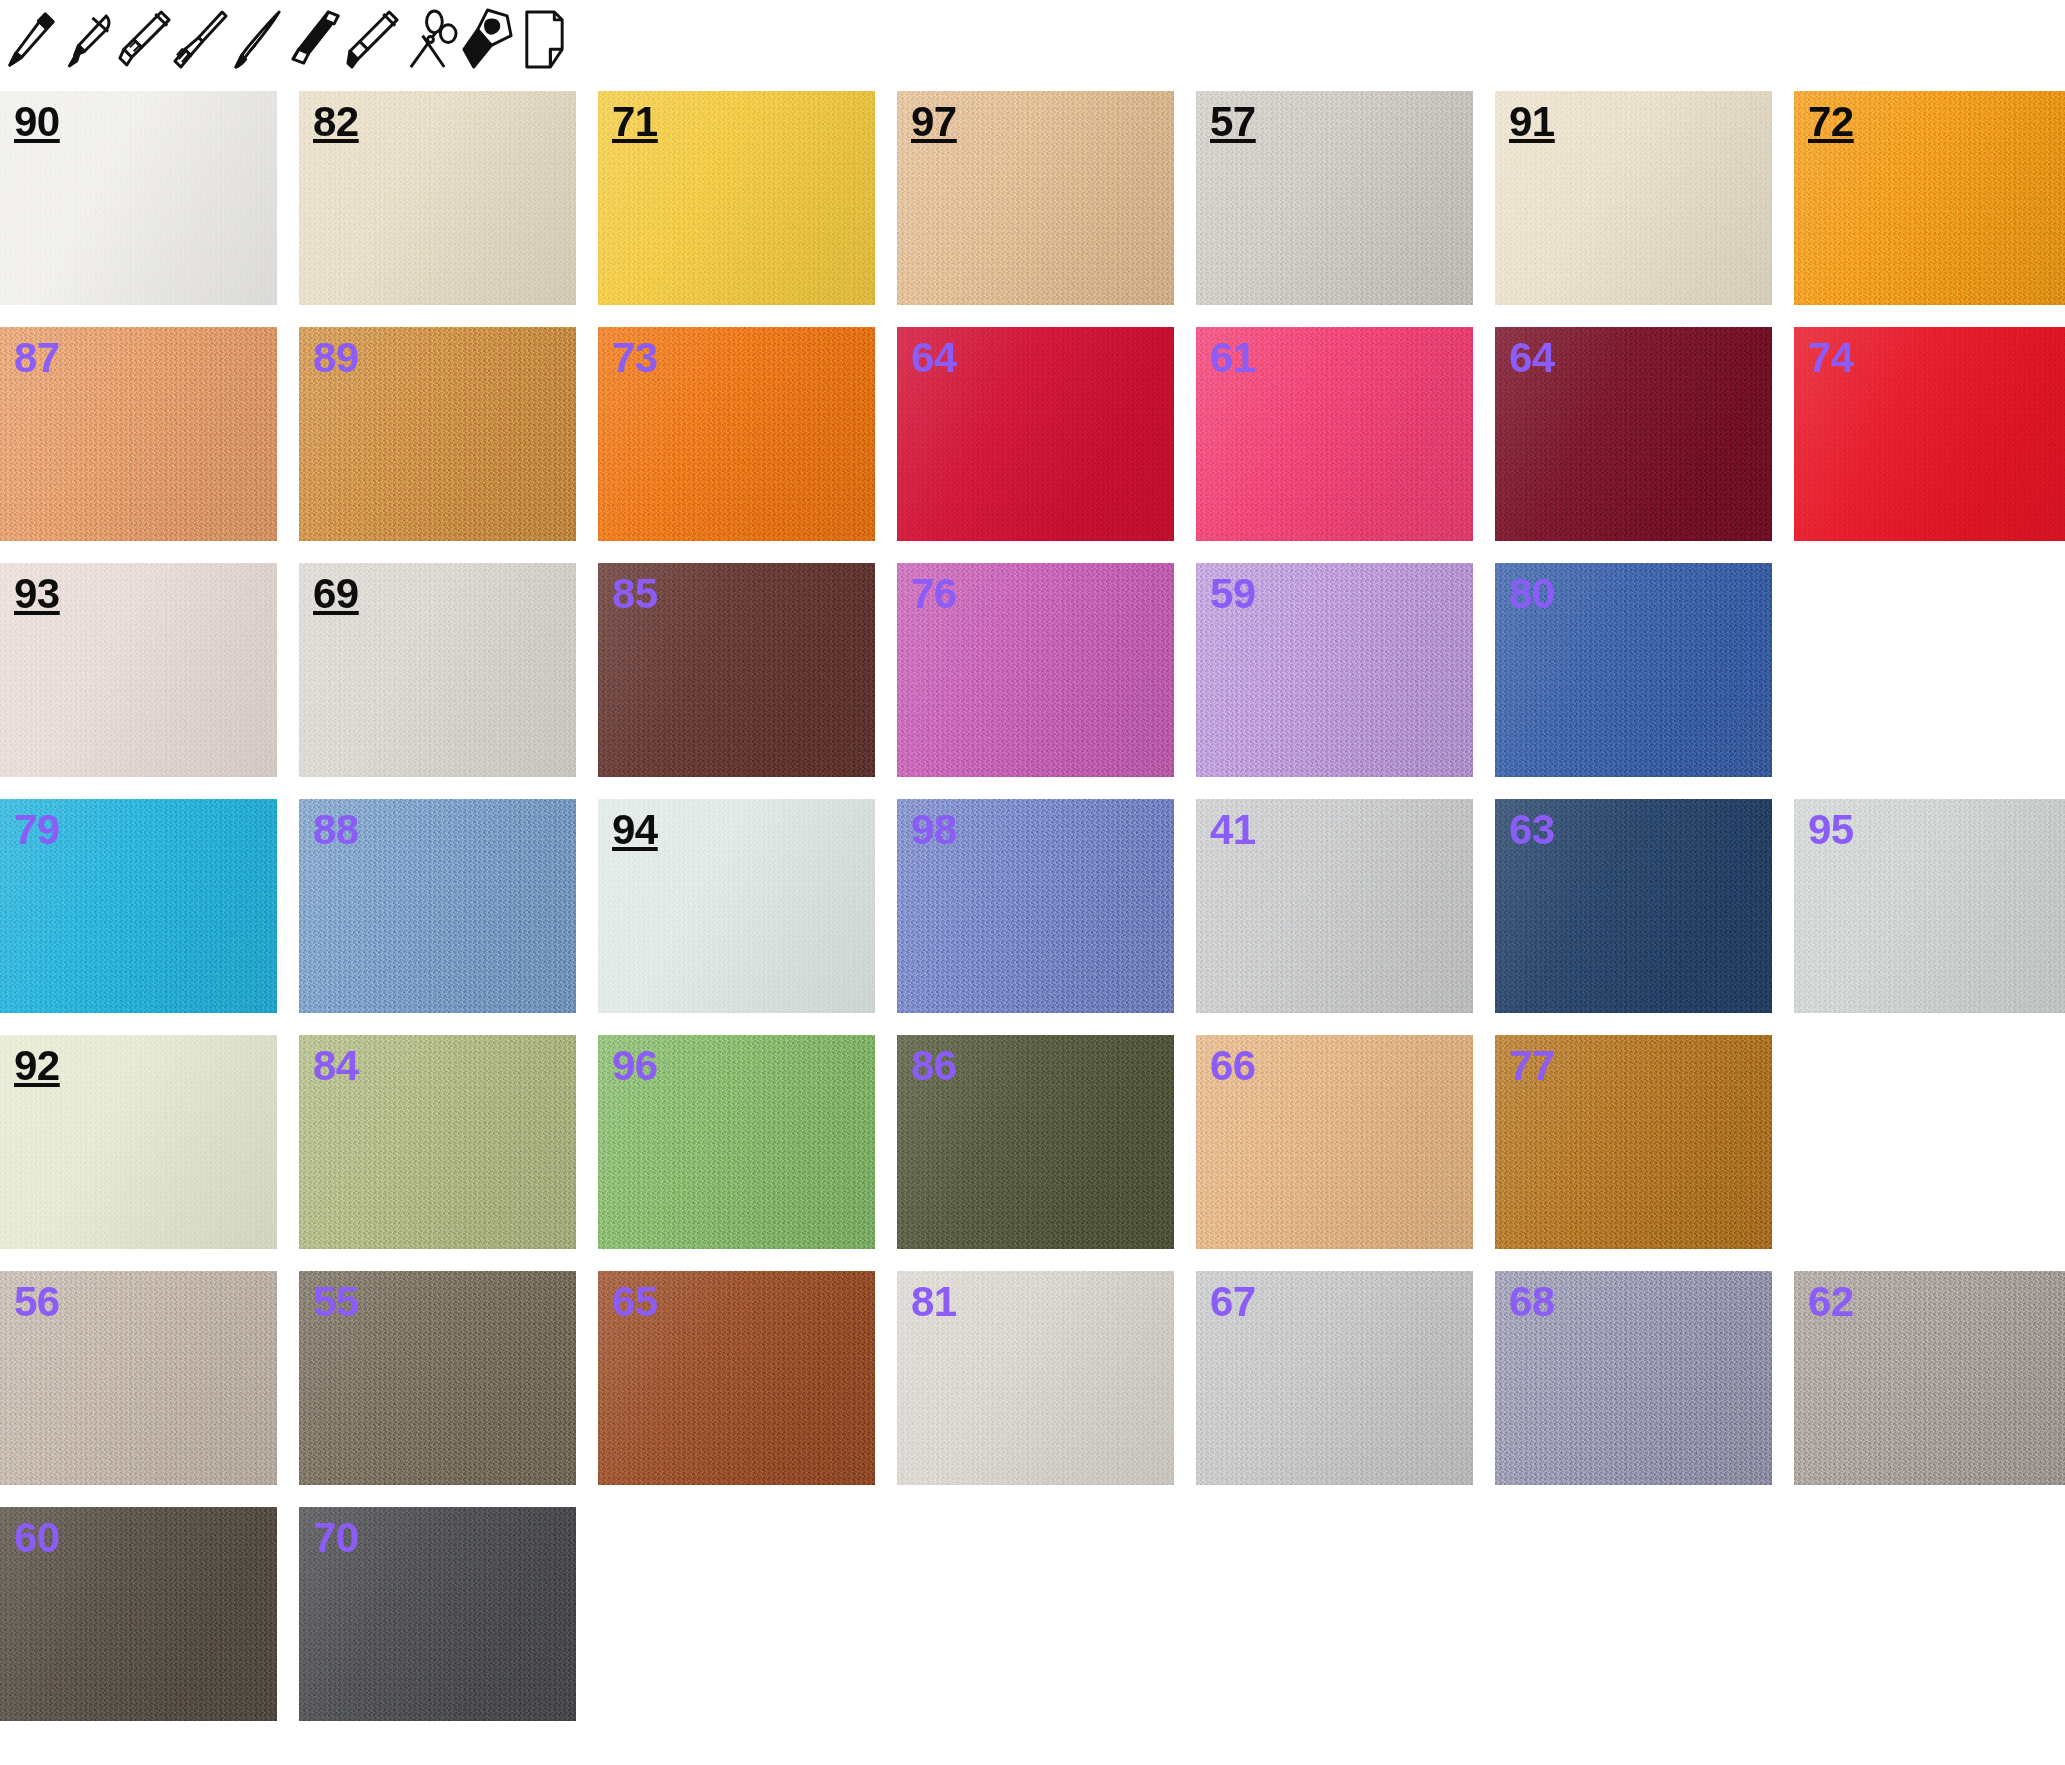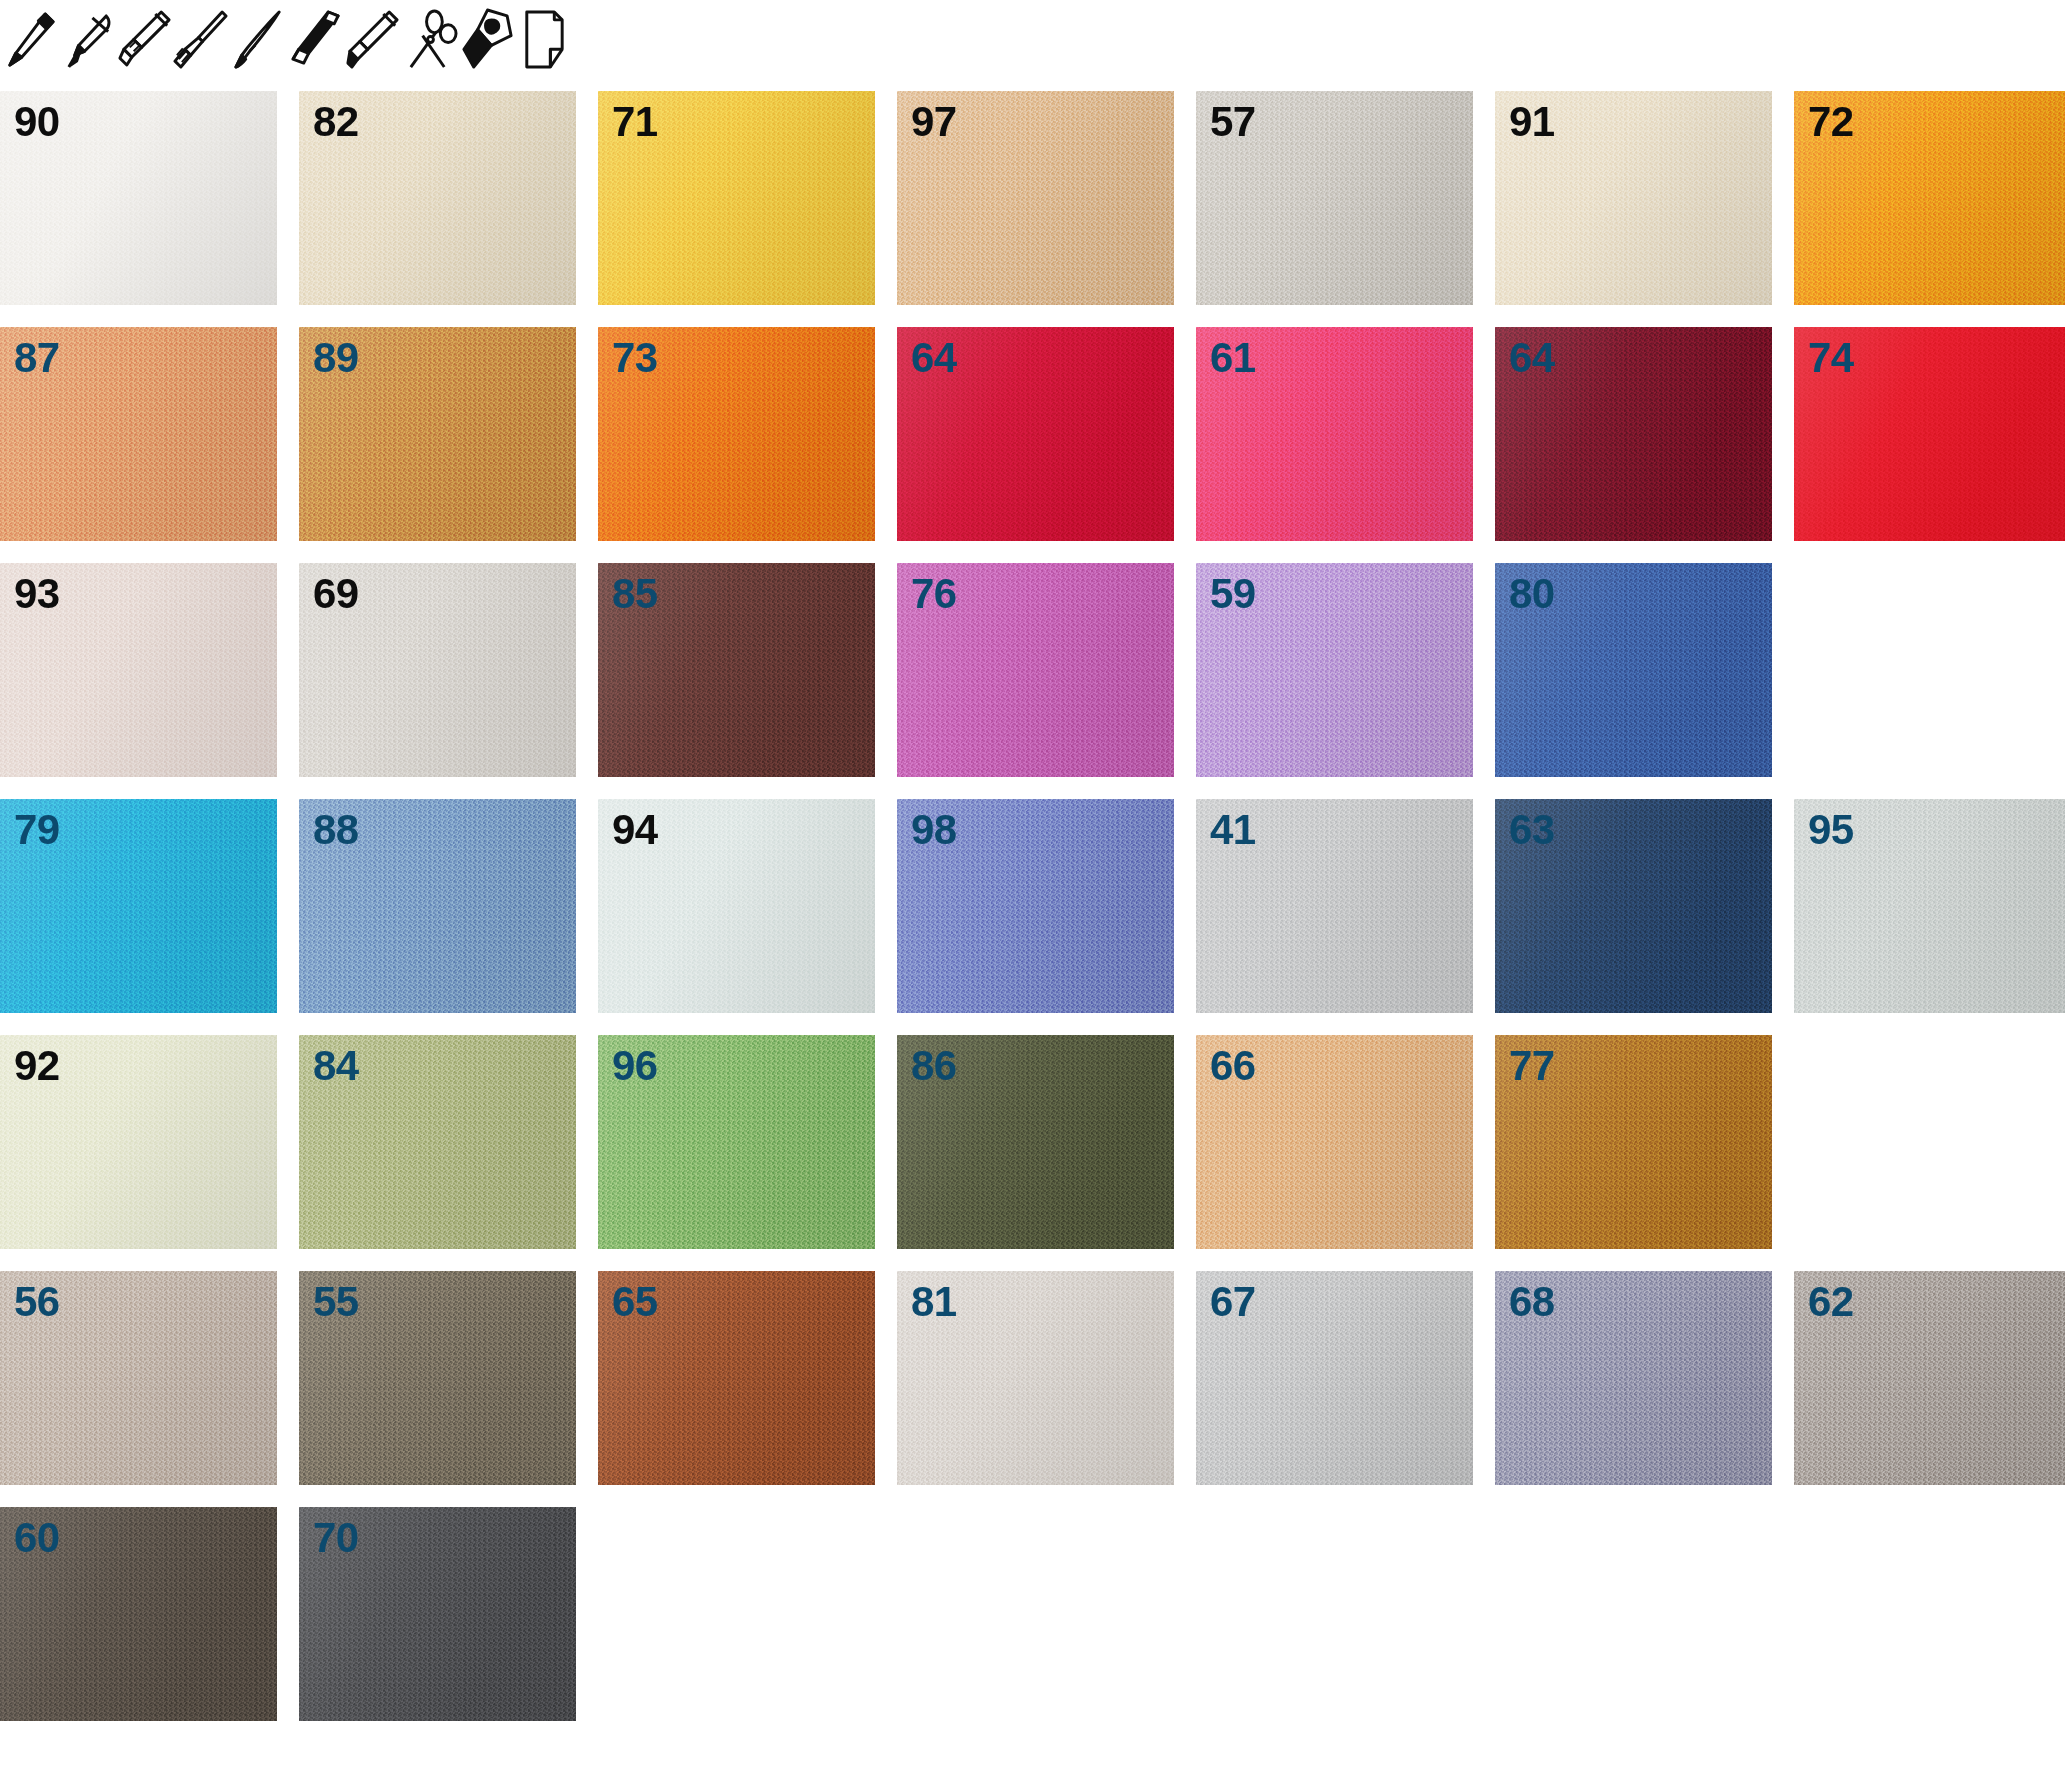--- a/index.html
+++ b/index.html
@@ -67,22 +67,22 @@
       rgba(0,0,0,.09) 100%);
   }
   .swatch-label{
     position:absolute;left:14px;top:10px;
     font-size:42px;font-weight:bold;
     letter-spacing:-0.5px;
     line-height:1;
     z-index:3;
     font-family:"Liberation Sans","DejaVu Sans",sans-serif;
   }
-  .lbl-dark{color:#0d0d0d;}
-  .lbl-light{color:#0c4a6e;}
+  .lbl-dark{color:#0d0d0d;text-decoration:underline;}
+  .lbl-light{color:#8b5cf6;}
 </style>
 </head>
 <body>
 
 <div id="sheet">
 
   <div id="tool-strip">
 
     <span class="tool-icon">
       <svg viewBox="0 0 58 70" fill="none" stroke="#111" stroke-width="3" stroke-linejoin="round">

